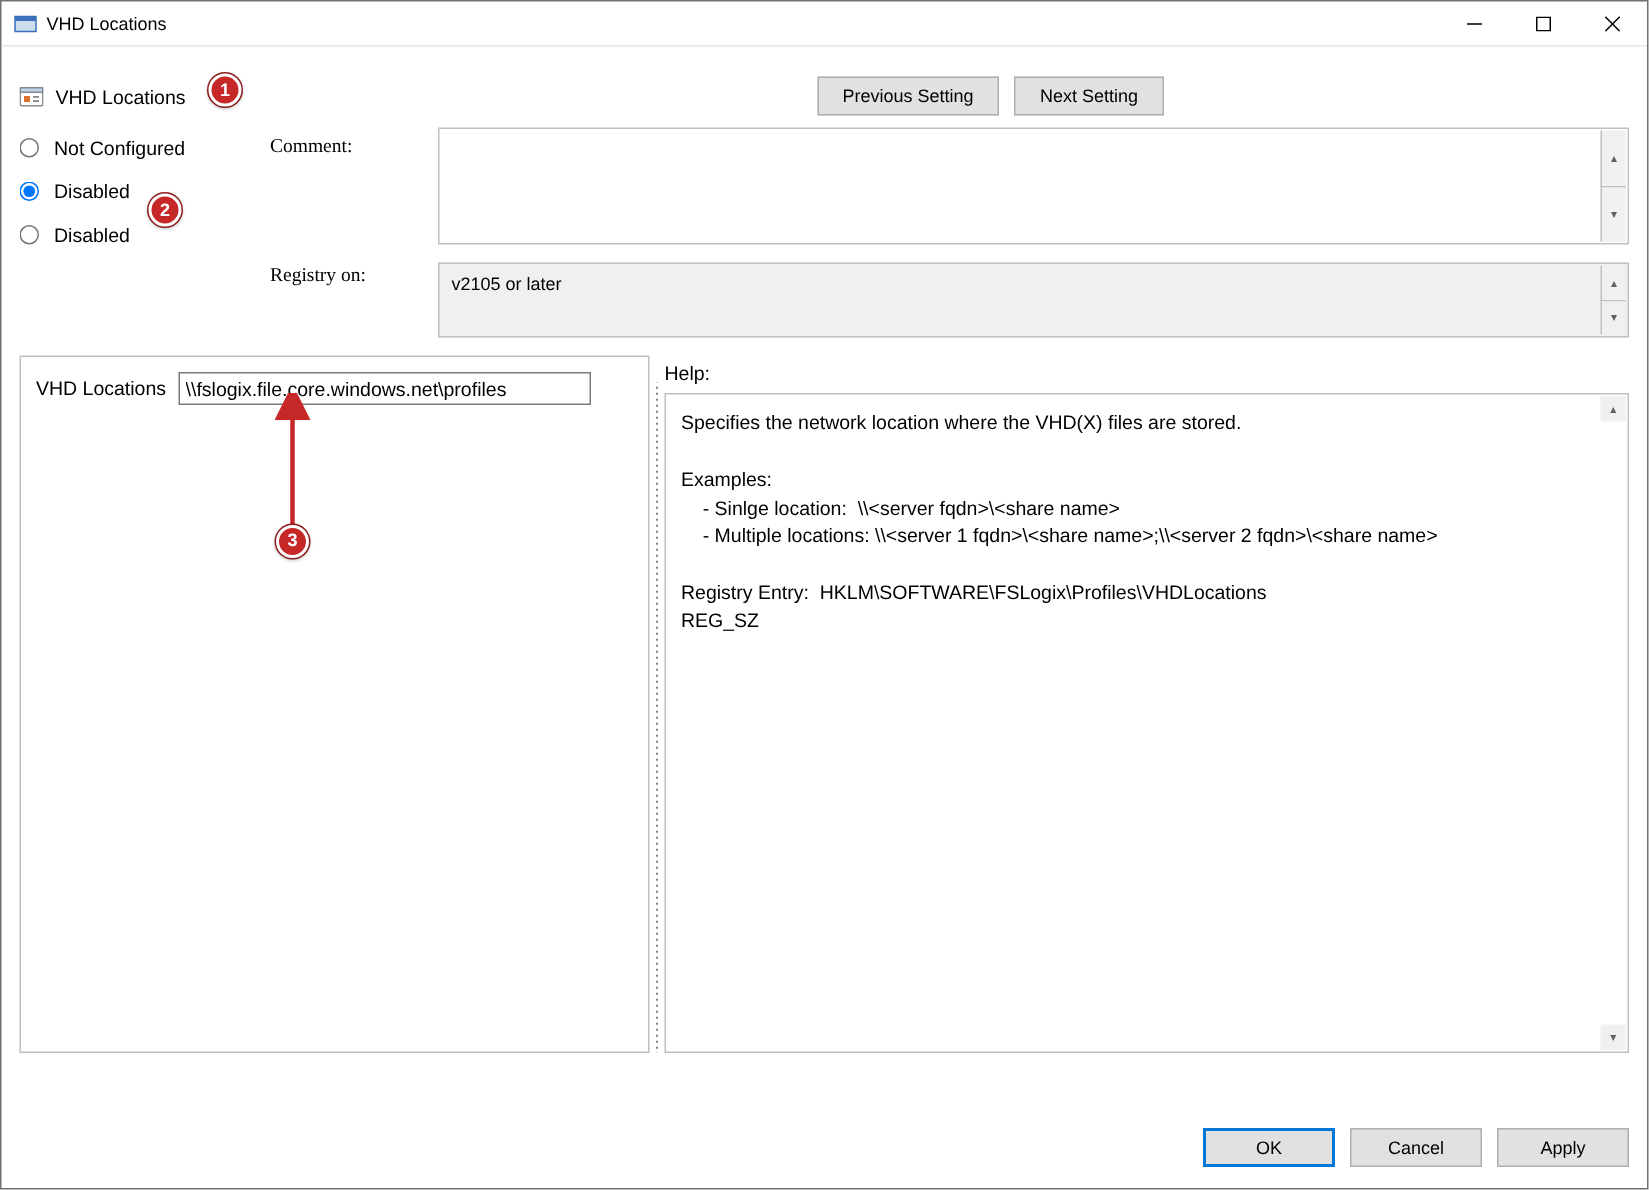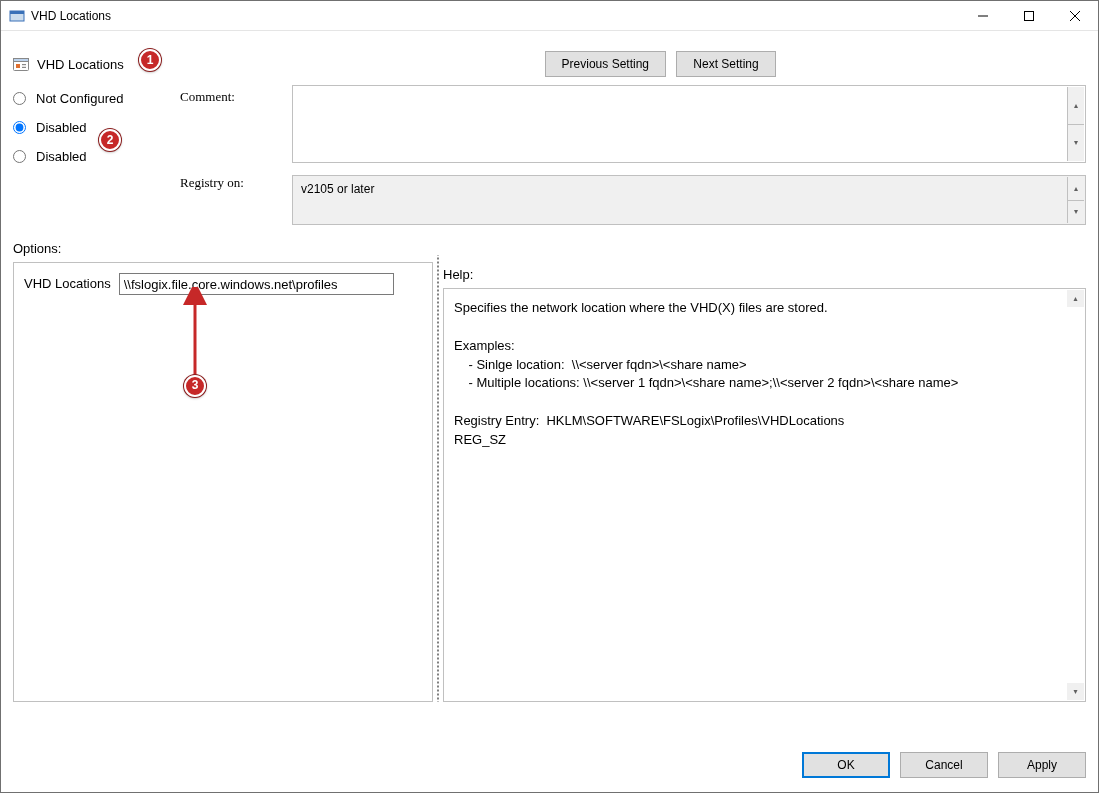--- a/index.html
+++ b/index.html
@@ -115,21 +115,21 @@
     .pane-left { width: 420px; display:flex; flex-direction:column; }
     .splitter {
       width: 6px;
       background-image: radial-gradient(circle, #808080 1px, transparent 1px);
       background-size: 4px 4px;
       background-position: center;
       background-repeat: repeat-y;
       cursor: col-resize;
       margin: 18px 2px 0 2px;
     }
-    .pane-right { flex:1; display:flex; flex-direction:column; min-width:0;margin-top:26px;}
+    .pane-right { flex:1; display:flex; flex-direction:column; min-width:0;}
     .pane-header { font-size:13px; padding: 4px 0 6px 0;}
     .pane-body {
       flex:1;
       border:1px solid #c0c0c0;
       background:#fff;
       padding:10px;
       overflow:auto;
       font-size:13px;
       line-height:1.45;
       position:relative;
@@ -257,21 +257,20 @@
         <div class="spinbtn">▴</div>
         <div class="spinbtn">▾</div>
       </div>
     </div>
   </div>
   <span class="callout" style="left:98px; top:44px;">2</span>
 </div>
 
 <div class="panes">
   <div class="pane-left">
-    <div class="pane-header">Options:</div>
     <div class="pane-body" style="position:relative;">
       <div class="opt-row">
         <span>VHD Locations</span>
         <input class="opt-input" value="\\fslogix.file.core.windows.net\profiles" style="">
       </div>
 
       <svg class="arrow" style="left:166px; top:24px;" width="30" height="100">
         <defs>
           <marker id="ah" markerWidth="8" markerHeight="8" refX="4" refY="4" orient="auto">
             <path d="M0,0 L8,4 L0,8 Z" fill="#c62828"></path>

